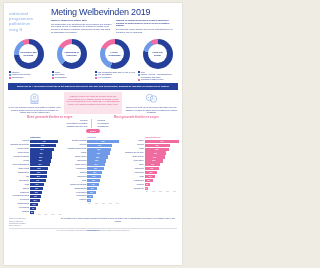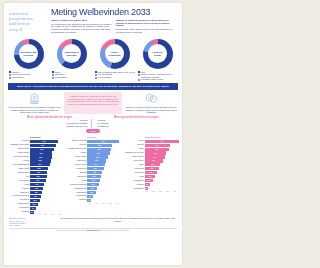--- a/index.html
+++ b/index.html
@@ -136,21 +136,21 @@
 <div class="poster">
 
   <div class="header">
     <div class="logo">
       <div class="logo-line">nationaal</div>
       <div class="logo-line">programma</div>
       <div class="logo-line">palliatieve</div>
       <div class="logo-line">zorg II</div>
     </div>
     <div class="head-right">
-      <div class="title">Meting Welbevinden 2033</div>
+      <div class="title">Meting Welbevinden 2019</div>
       <div class="intro">
         <div class="intro-col">
           <p class="lead">Wanneer: najaar t/m 15 oktober 2025.</p>
           <p>Met welbevinden in de palliatieve fase wordt bedoeld: hoe mensen zich voelen en hoe zij omgaan met de klachten en zorgen die zij ervaren in de laatste levensfase. Welbevinden is meer dan alleen de afwezigheid van klachten.</p>
         </div>
         <div class="intro-col">
           <p class="lead">Waarom: de Meting Welbevinden brengt in kaart welke klachten en zorgen mensen ervaren en hoe zij daarmee omgaan.</p>
           <p>De resultaten worden gebruikt om zorg en ondersteuning in de palliatieve fase te verbeteren.</p>
         </div>
       </div>

